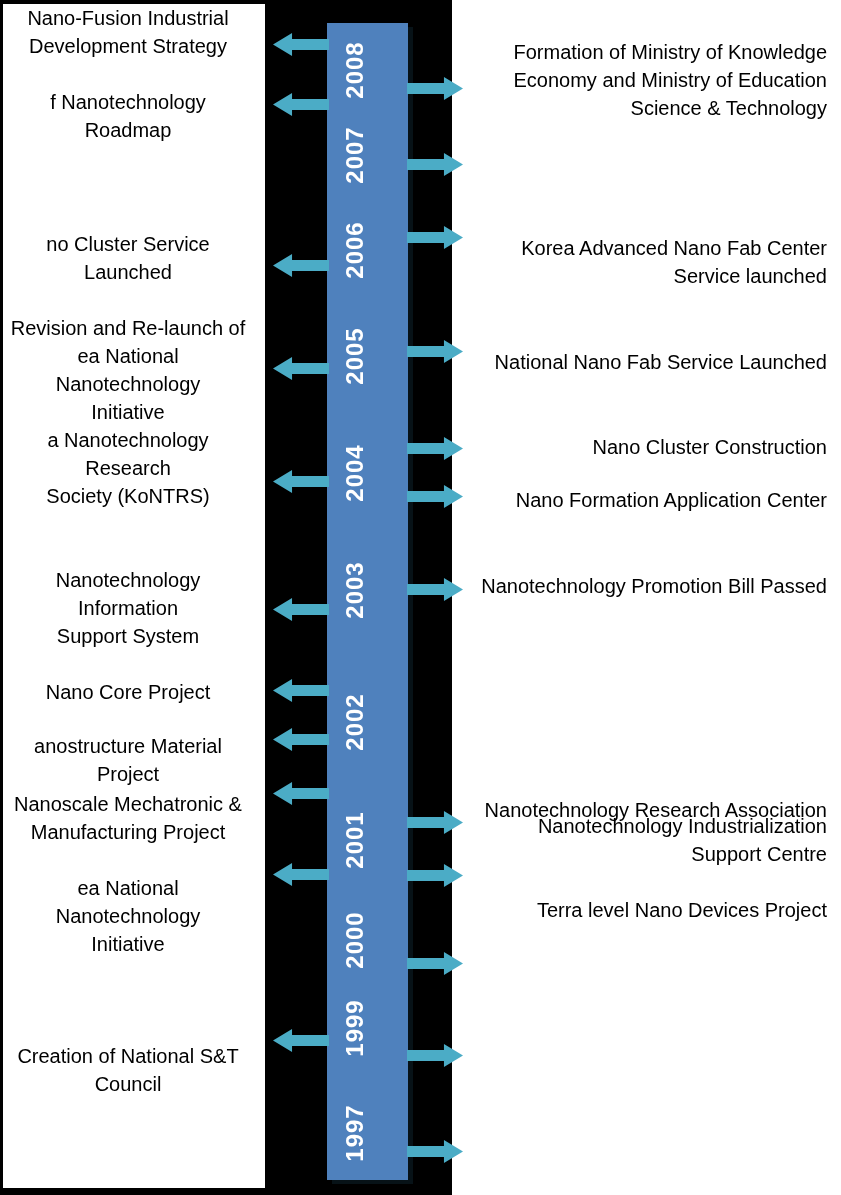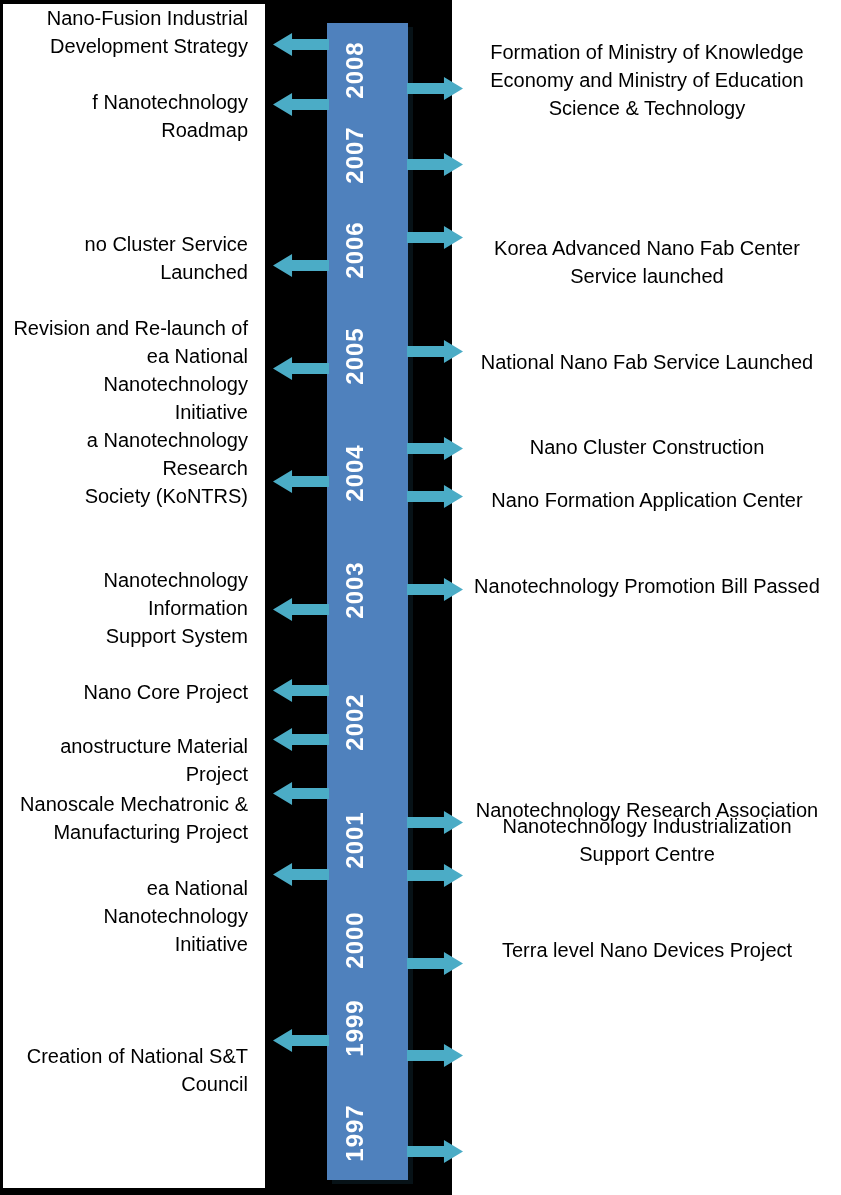--- a/index.html
+++ b/index.html
@@ -28,22 +28,22 @@
   }
   .arrow-right{
     left:407px;
     clip-path:polygon(100% 50%,66% 0,66% 26%,0 26%,0 74%,66% 74%,66% 100%);
     filter:drop-shadow(4px 5px 0 rgba(8,40,52,.75));
   }
   .event{
     position:absolute;color:#000;font-size:20px;line-height:28px;
     white-space:pre-line;z-index:2;
   }
-  .event-left{left:8px;width:240px;text-align:right;}
-  .event-right{left:467px;width:360px;text-align:center;}
+  .event-left{left:8px;width:240px;text-align:center;}
+  .event-right{left:467px;width:360px;text-align:right;}
 </style>
 </head>
 <body>
 
 <div class="canvas">
 
   <div class="panel panel-left"></div>
   <div class="panel panel-right"></div>
 
   <div class="bar"></div>
@@ -110,15 +110,15 @@
 Science &amp; Technology</div>
   <div class="event event-right" style="top:234px">Korea Advanced Nano Fab Center
 Service launched</div>
   <div class="event event-right" style="top:348px">National Nano Fab Service Launched</div>
   <div class="event event-right" style="top:433px">Nano Cluster Construction</div>
   <div class="event event-right" style="top:486px">Nano Formation Application Center</div>
   <div class="event event-right" style="top:572px">Nanotechnology Promotion Bill Passed</div>
   <div class="event event-right" style="top:796px">Nanotechnology Research Association</div>
   <div class="event event-right" style="top:812px">Nanotechnology Industrialization
 Support Centre</div>
-  <div class="event event-right" style="top:936px">Terra level Nano Devices Project</div>
+  <div class="event event-right" style="top:896px">Terra level Nano Devices Project</div>
 
 </div>
 
 </body></html>

